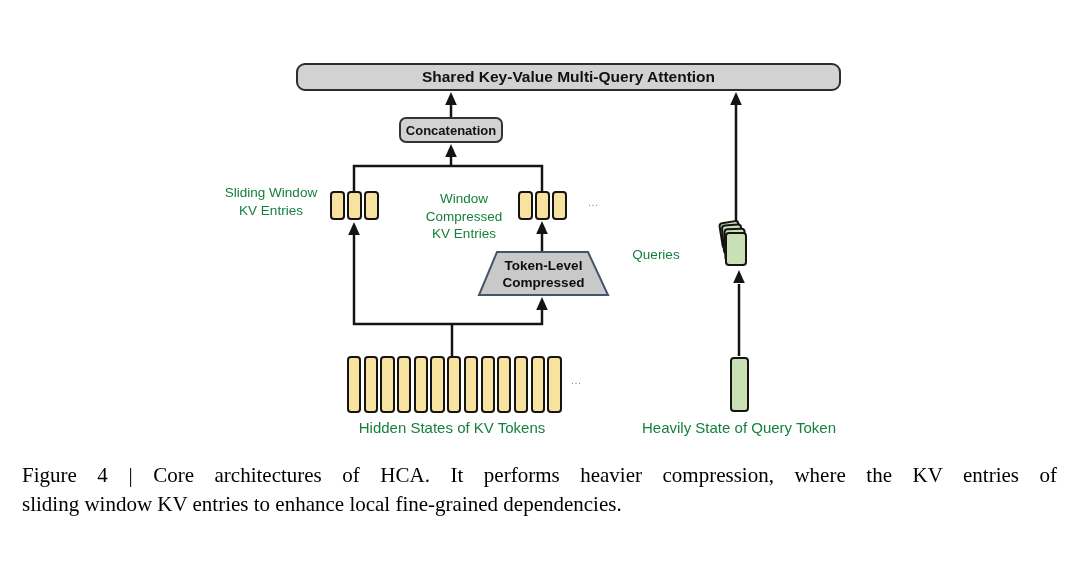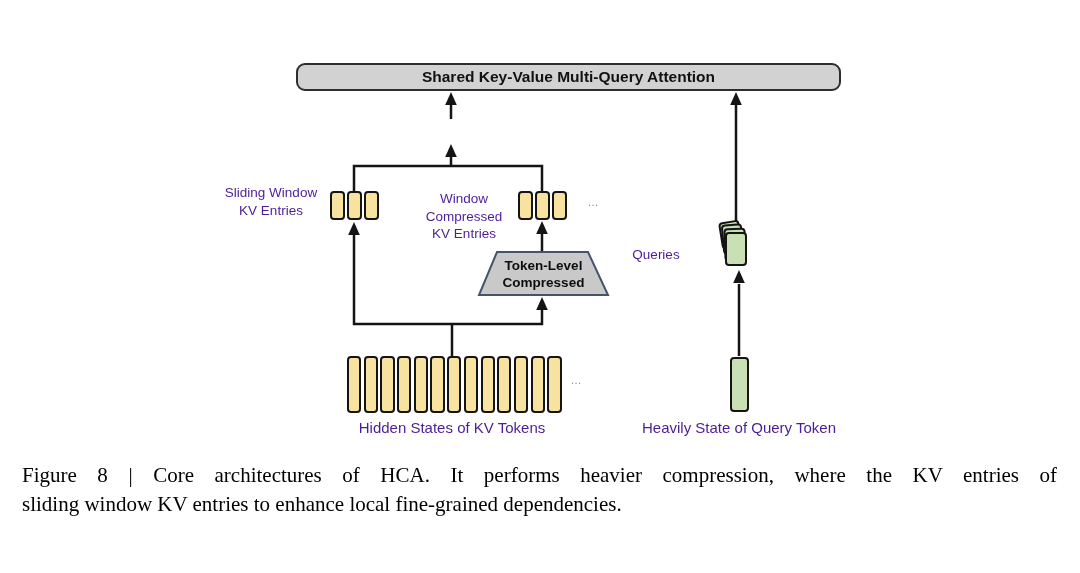--- a/index.html
+++ b/index.html
@@ -44,21 +44,21 @@
     background: var(--query-fill, #c9e0b4); border: 2px solid #141414; border-radius: 4px;
   }
   .qc-3 { left: 720px; top: 221px; width: 21px; height: 27px; transform: rotate(-9deg); }
   .qc-2 { left: 722px; top: 224px; width: 21px; height: 30px; transform: rotate(-5deg); }
   .qc-1 { left: 724px; top: 228px; width: 22px; height: 33px; transform: rotate(-2deg); }
   .qc-0 { left: 725px; top: 232px; width: 22px; height: 34px; }
   .query-hidden-box {
     left: 730px; top: 357px; width: 19px; height: 55px;
     background: var(--query-fill, #c9e0b4); border: 2px solid #141414; border-radius: 4px;
   }
-  .diagram-label { font-size: 13.5px; line-height: 17.5px; text-align: center; color: #4c1d95; }
+  .diagram-label { font-size: 13.5px; line-height: 17.5px; text-align: center; color: #15803d; }
   .label-sliding  { left: 212px; top: 184px; width: 118px; }
   .label-heavy    { left: 408px; top: 190px; width: 112px; }
   .label-queries  { left: 624px; top: 246px; width: 64px; text-align: center; }
   .label-kv-row   { left: 337px; top: 419px; width: 230px; font-size: 15px; text-align: center; }
   .label-query-box{ left: 634px; top: 419px; width: 210px; font-size: 15px; }
   .trap-label {
     left: 479px; top: 257px; width: 129px; text-align: center;
     font-weight: 700; font-size: 13.5px; line-height: 17px; color: #0d0d0d;
   }
   .dots { color: #8c8c8c; font-size: 11px; letter-spacing: 0.5px; }
@@ -107,20 +107,23 @@
     <path class="connector" d="M736,223 L736,105"></path>
     <polygon class="arrowhead" points="736,92 730.2,105 741.8,105"></polygon>
 
     <polygon class="trapezoid-shape" points="497,252 588,252 608,295 479,295"></polygon>
   </svg>
 
   <div class="abs attention-bar">
     <span>Shared Key-Value Multi-Query Attention</span>
   </div>
 
+  <div class="abs concat-box">
+    <span>Concatenation</span>
+  </div>
 
   <div class="abs diagram-label label-sliding">
     <div>Sliding Window</div>
     <div>KV Entries</div>
   </div>
 
   <div class="abs kv-group kv-group-left">
     <div class="kv-entry"></div>
   <div class="kv-entry"></div>
       <div class="kv-entry"></div>
@@ -169,17 +172,17 @@
     </div>
 
   <div class="abs dots dots-tokens">...</div>
 
   <div class="abs query-hidden-box"></div>
 
   <div class="abs diagram-label label-kv-row">Hidden States of KV Tokens</div>
   <div class="abs diagram-label label-query-box">Heavily State of Query Token</div>
 
   <div class="caption">
-    <div class="caption-line justified">Figure 8 | Core architectures of HCA. It performs heavier compression, where the KV entries of</div>
+    <div class="caption-line justified">Figure 4 | Core architectures of HCA. It performs heavier compression, where the KV entries of</div>
     <div class="caption-line">sliding window KV entries to enhance local fine-grained dependencies.</div>
   </div>
 
 </div>
 
 </body></html>

